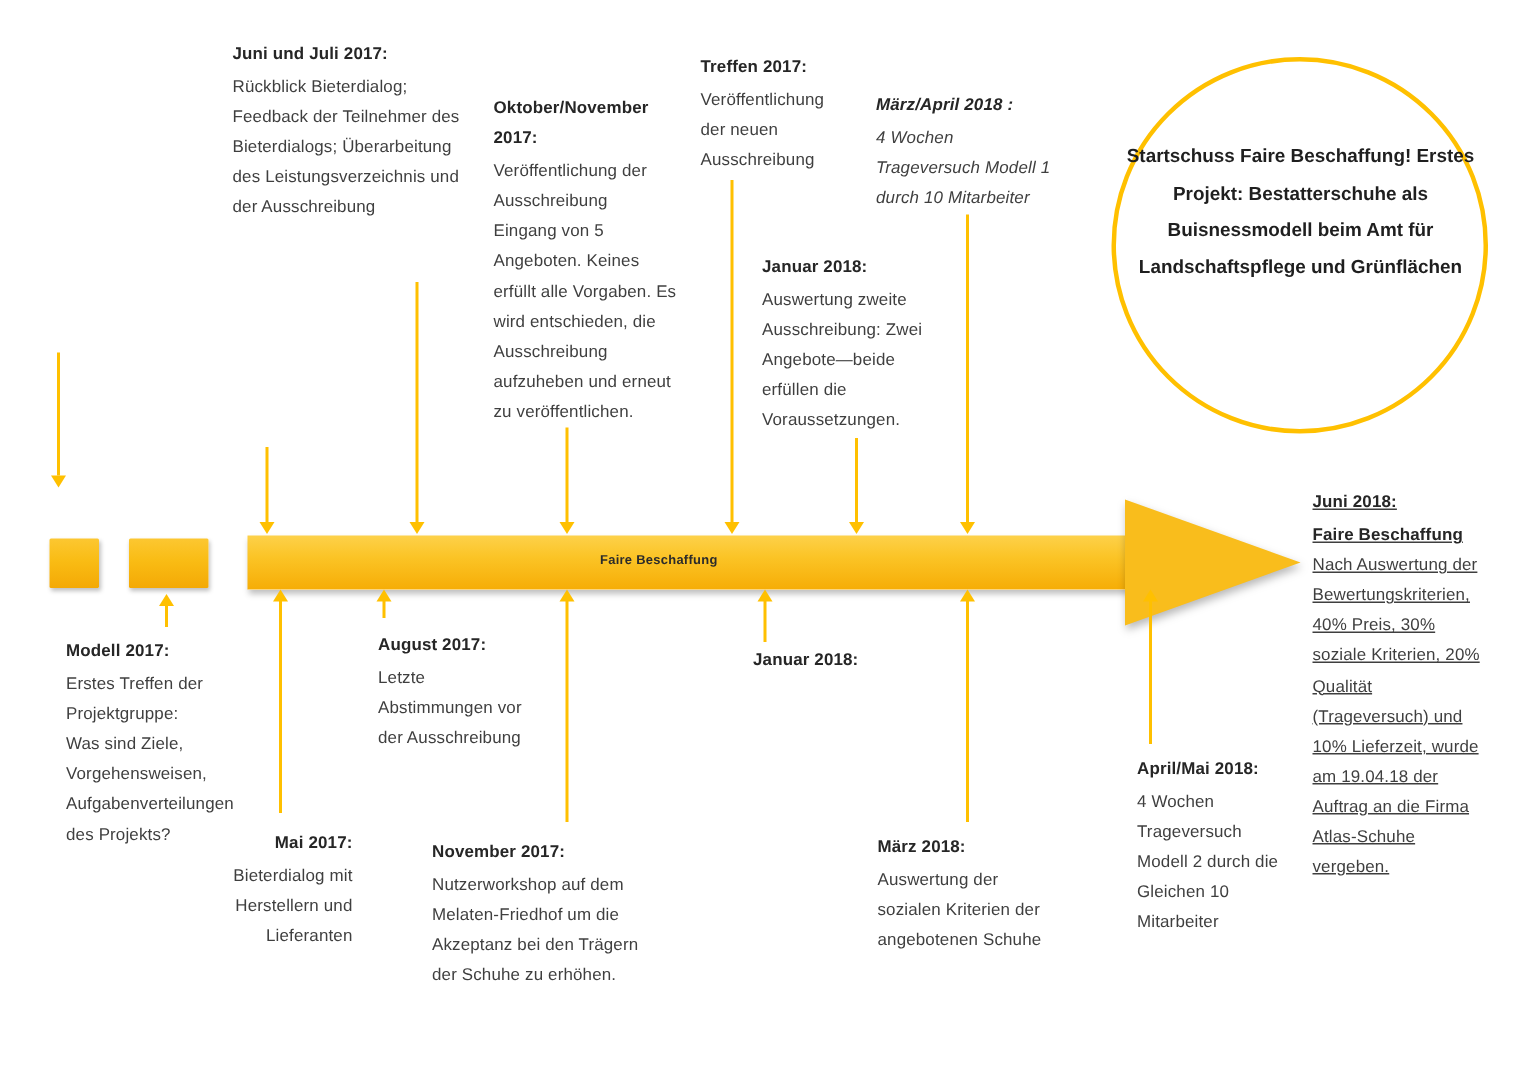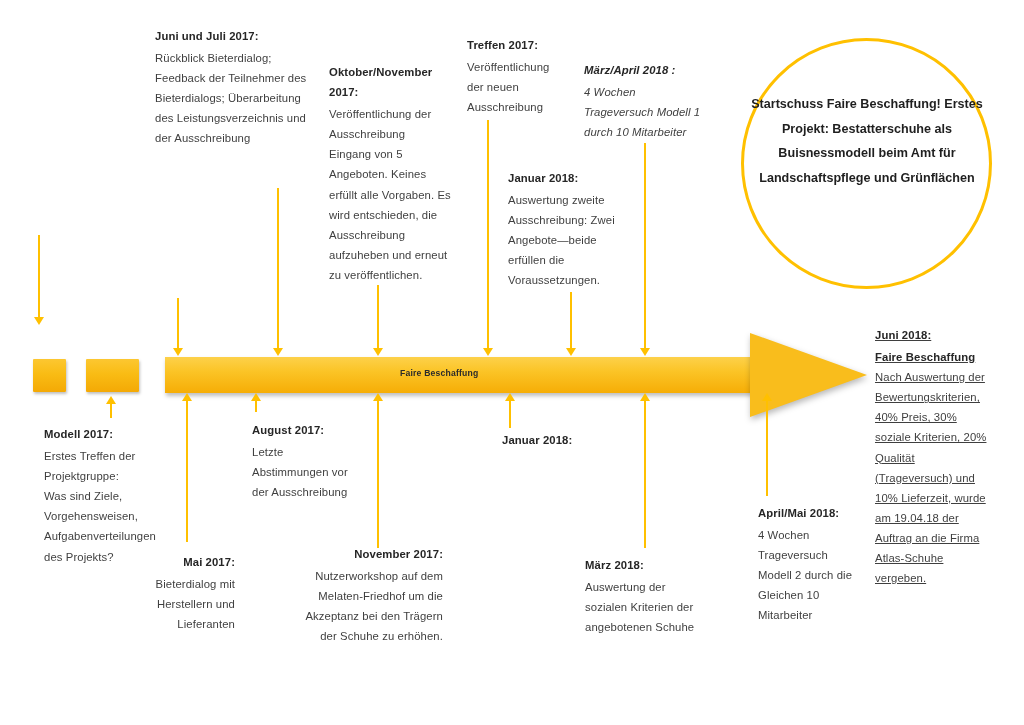--- a/index.html
+++ b/index.html
@@ -199,21 +199,21 @@
     <span class="date">August 2017:</span>
     <span class="body">Letzte Abstimmungen vor der Ausschreibung</span>
   </div>
 
   <div class="block" style="left:329px; top:62px; width:122px;">
     <span class="date">Oktober/November 2017:</span>
     <span class="body">Veröffentlichung der Ausschreibung</span>
     <span class="body">Eingang von 5 Angeboten. Keines erfüllt alle Vorgaben. Es wird entschieden, die Ausschreibung aufzuheben und erneut zu veröffentlichen.</span>
   </div>
 
-  <div class="block" style="left:288px; top:544px; width:155px;text-align:right;">
+  <div class="block" style="left:288px; top:558px; width:155px;">
     <span class="date">November 2017:</span>
     <span class="body">Nutzerworkshop auf dem Melaten-Friedhof um die Akzeptanz bei den Trägern der Schuhe zu erhöhen.</span>
   </div>
 
   <div class="block" style="left:467px; top:35px; width:100px;">
     <span class="date">Treffen 2017:</span>
     <span class="body">Veröffentlichung der neuen Ausschreibung</span>
   </div>
 
   <div class="block" style="left:502px; top:430px; width:120px;">

